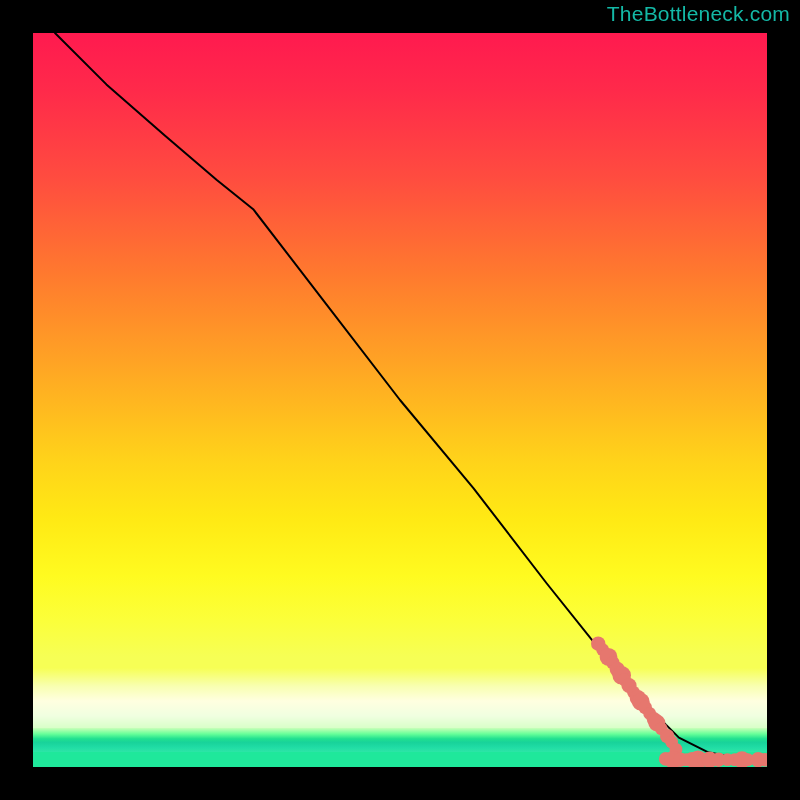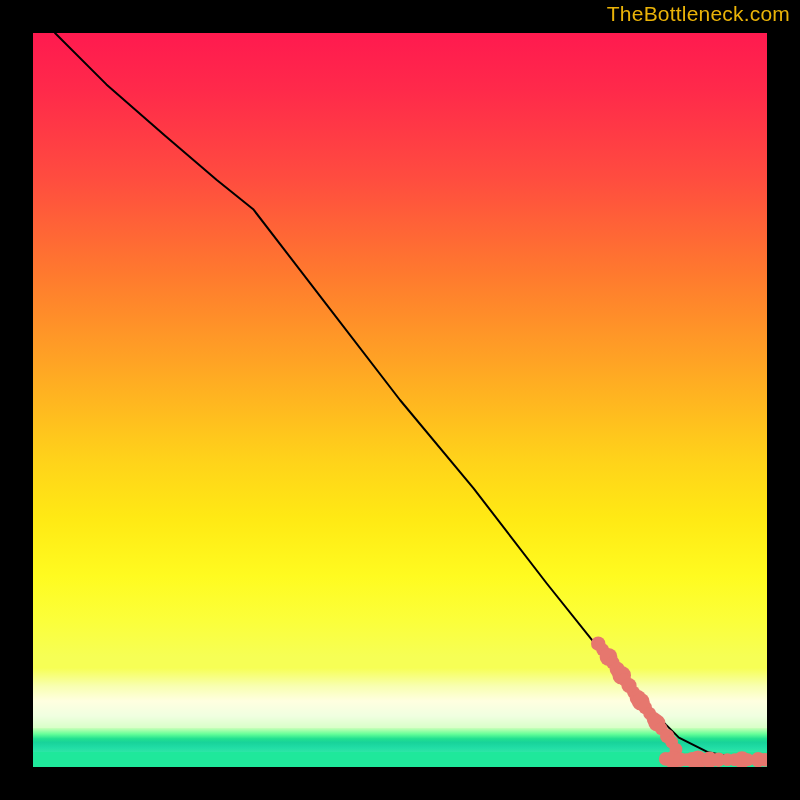--- a/index.html
+++ b/index.html
@@ -14,21 +14,21 @@
   .frame {
     position: relative;
     width: 800px;
     height: 800px;
     background: #000;
   }
   .watermark {
     position: absolute;
     top: 2px;
     right: 10px;
-    color: #eab308;
+    color: #14b8a6;
     font-size: 21px;
     font-weight: 500;
     letter-spacing: 0.2px;
     z-index: 50;
   }
   
   .panel {
     position: absolute;
     left: 33px;
     top: 33px;

